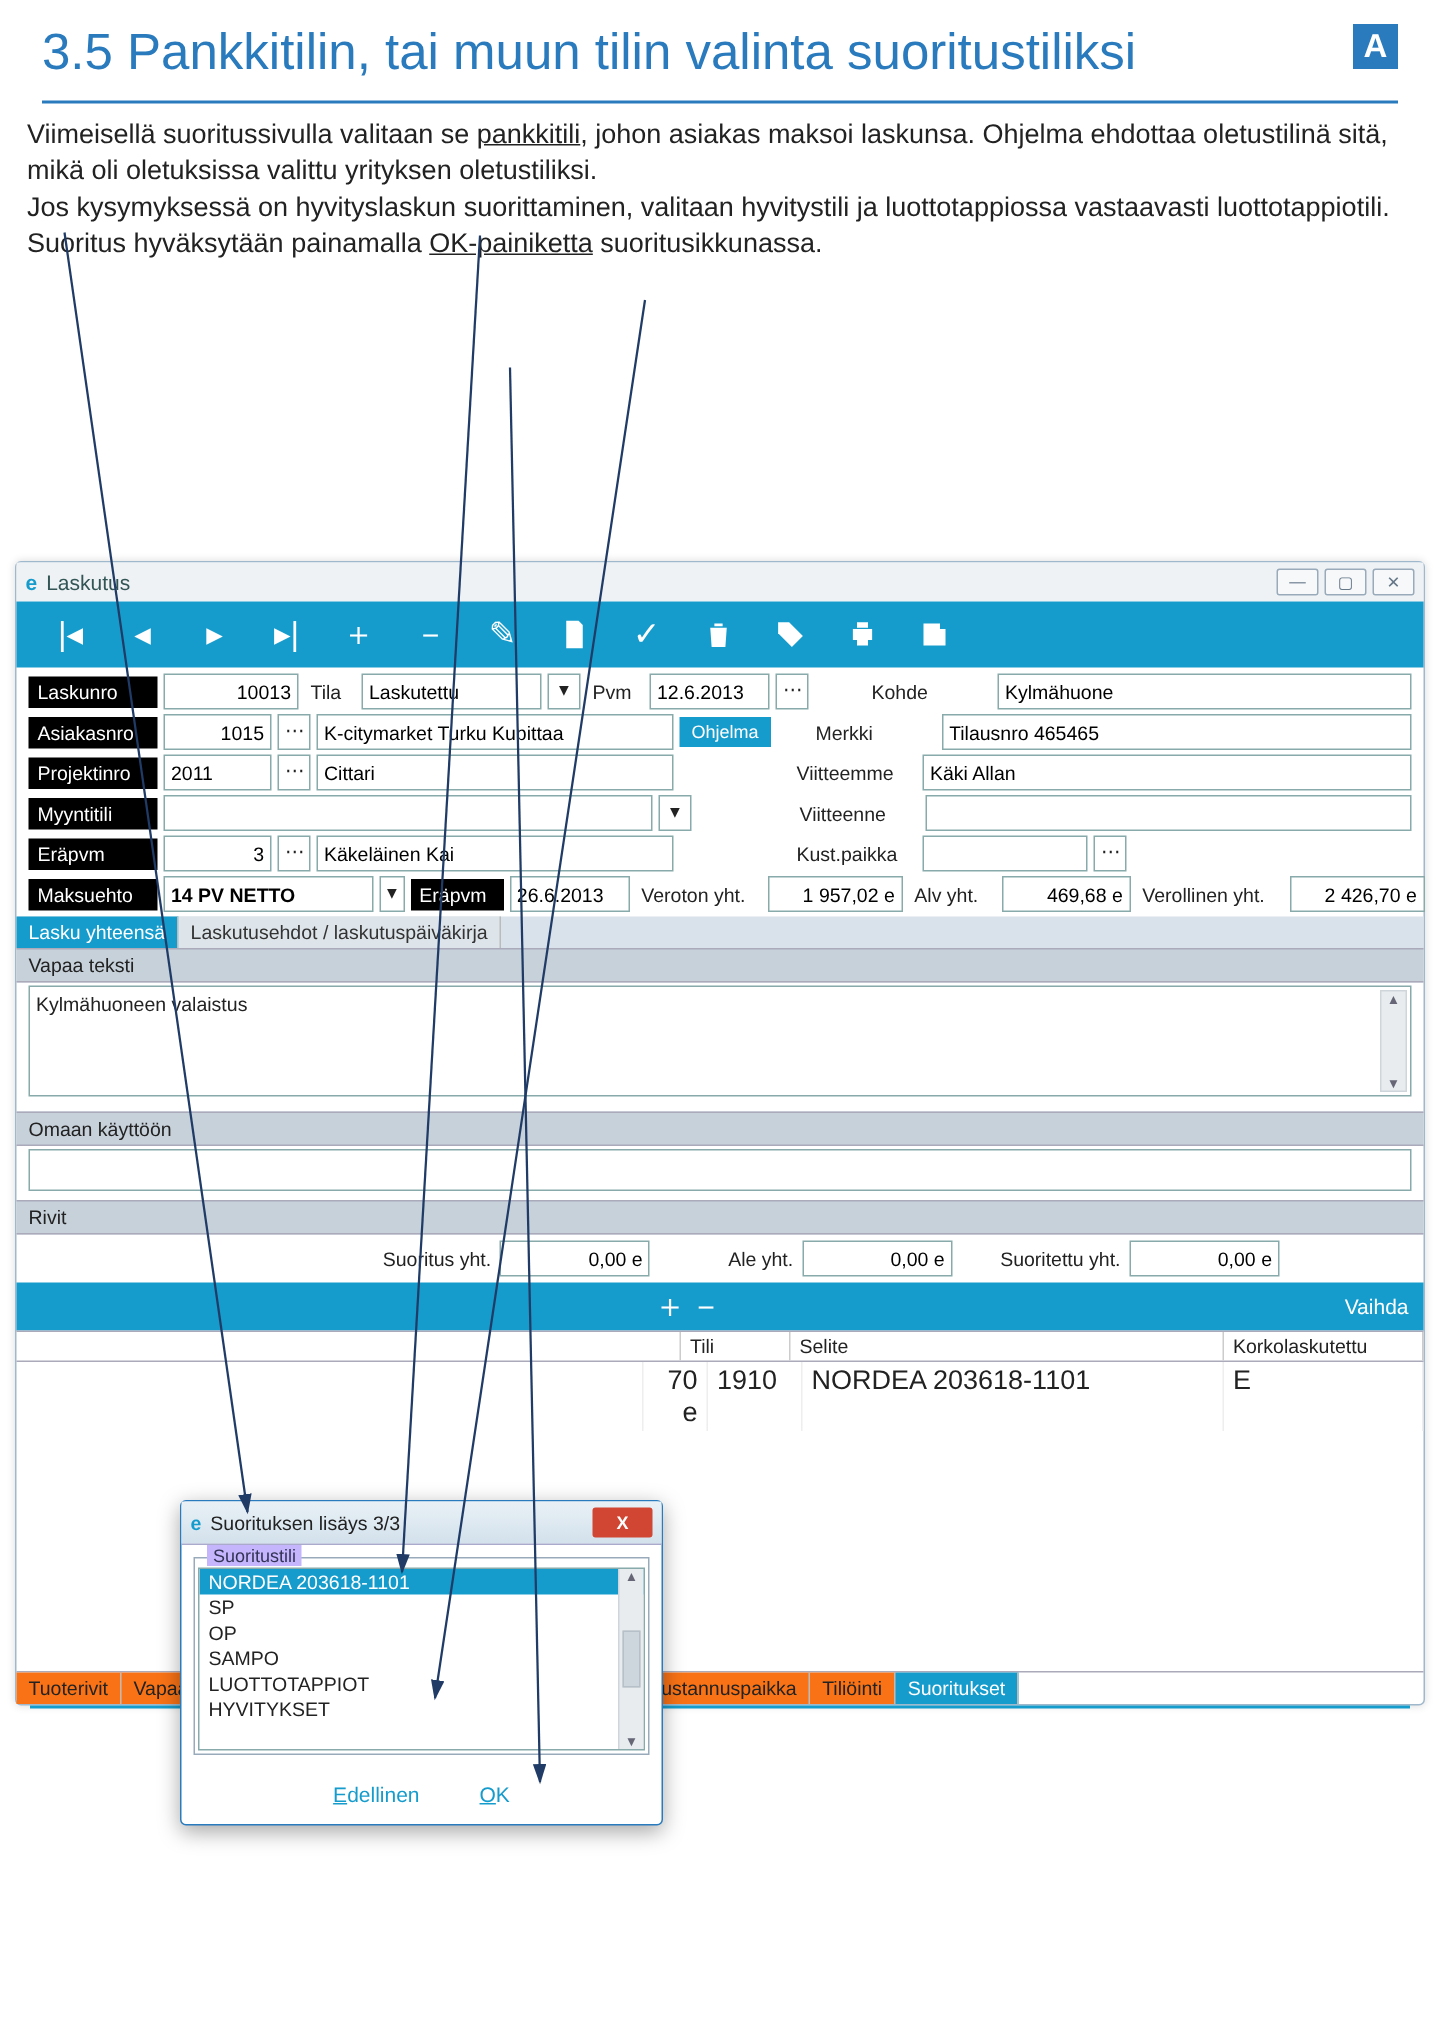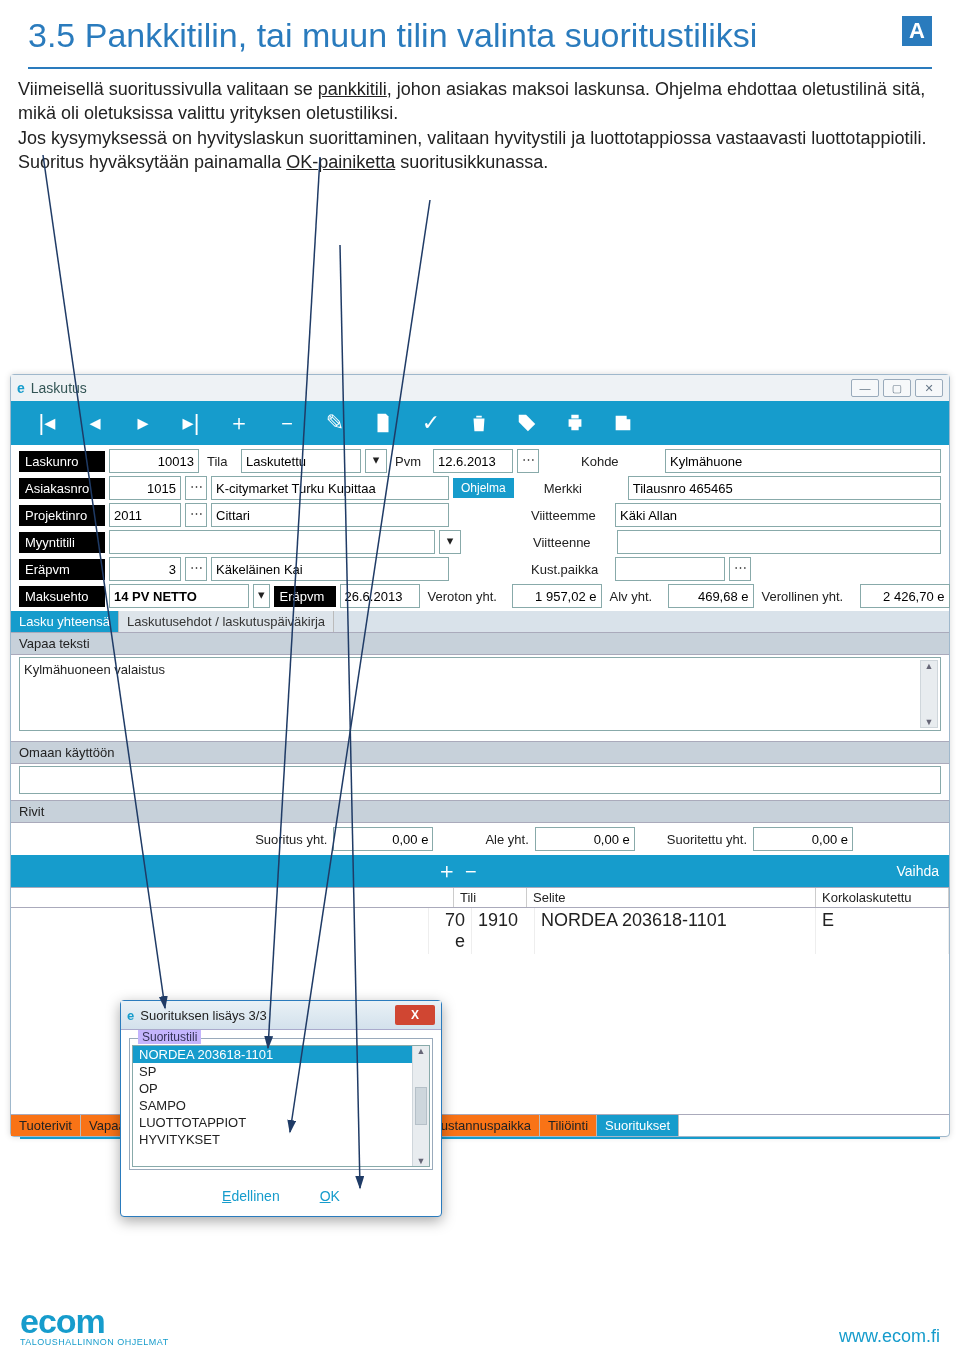--- a/index.html
+++ b/index.html
@@ -296,21 +296,14 @@
   <line x1="43" y1="155" x2="165" y2="1008" stroke="#1f3b66" stroke-width="1.5" marker-end="url(#ah)"></line>
 
   <line x1="320" y1="157" x2="268" y2="1048" stroke="#1f3b66" stroke-width="1.5" marker-end="url(#ah)"></line>
 
   <line x1="430" y1="200" x2="290" y2="1132" stroke="#1f3b66" stroke-width="1.5" marker-end="url(#ah)"></line>
 
   <line x1="340" y1="245" x2="360" y2="1188" stroke="#1f3b66" stroke-width="1.5" marker-end="url(#ah)"></line>
 </svg>
 
 <hr class="footer-rule">
-<div class="footer">
-  <div>
-    <div class="logo-text">ecom</div>
-    <div class="logo-sub">TALOUSHALLINNON OHJELMAT</div>
-  </div>
-  <div class="url">www.ecom.fi</div>
-</div>
 
 </div>
 
 </body></html>

